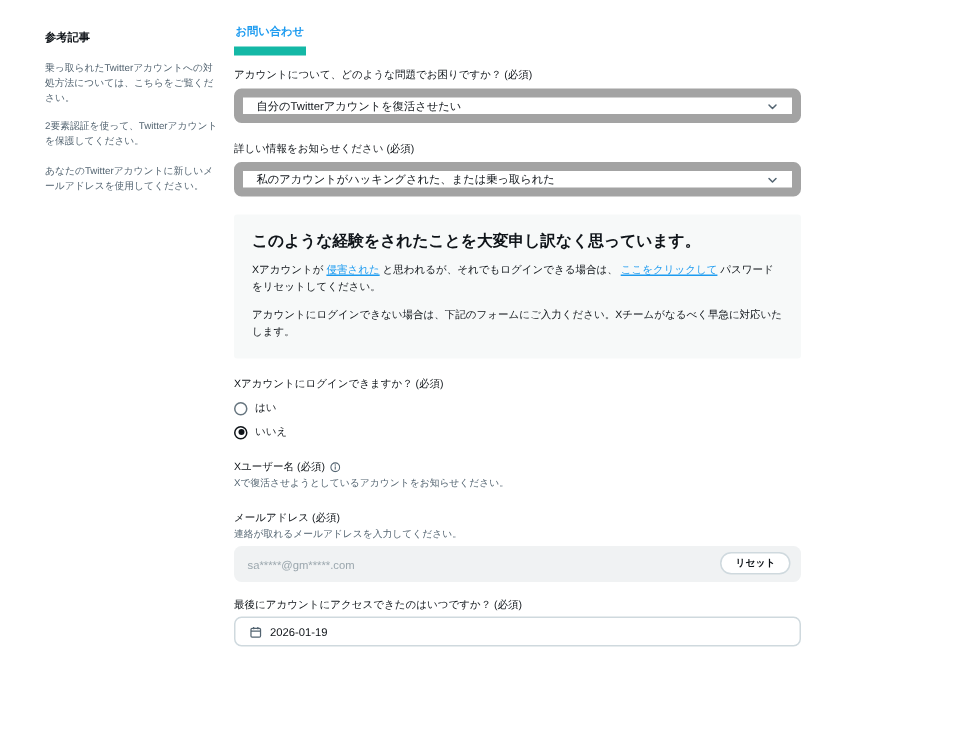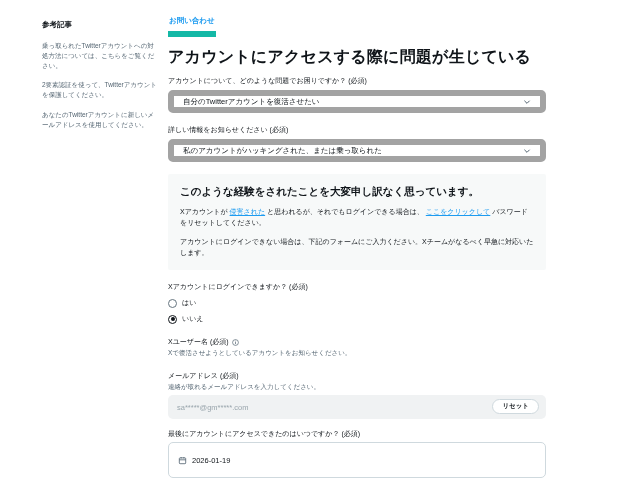--- a/index.html
+++ b/index.html
@@ -5,21 +5,21 @@
   * { box-sizing: border-box; }
   html,body { margin:0; padding:0; }
   body {
     width:640px; height:496px; background:#ffffff; overflow:hidden;
     font-family:"Liberation Sans","DejaVu Sans",sans-serif; color:#0f1419;
     -webkit-font-smoothing:antialiased;
   }
   .page { display:flex; padding:14px 0 0 30px; }
 
   
-  .sidebar { width:118px; flex-shrink:0; padding-top:6px;margin-left:12px; }
+  .sidebar { width:118px; flex-shrink:0; padding-top:6px; }
   .sidebar-title { font-size:7.5px; font-weight:bold; margin:0 0 11px; }
   .sidebar p { font-size:6.5px; line-height:1.5; color:#536471; margin:0 0 10px; }
 
   
   .main { margin-left:8px; width:378px; }
 
   .tabs { display:flex; gap:16px; }
   .tab { font-size:7.5px; font-weight:bold; color:#0f1419; padding:2px 1px 5px; cursor:pointer; }
   .tab.checked { color:#1d9bf0; border-bottom:6px solid #14b8a6; }
 
@@ -44,21 +44,21 @@
   .radio { width:9px; height:9px; border:1px solid #66757f; border-radius:50%; position:relative; flex-shrink:0; background:#fff; }
   .radio.checked { border-color:#0f1419; }
   .radio.checked::after { content:""; position:absolute; left:1.5px; top:1.5px; right:1.5px; bottom:1.5px; border-radius:50%; background:#0f1419; }
 
   .input-wrap { position:relative; margin-top:3px; }
   .text-input {
     height:24px; border-radius:5px; display:flex; align-items:center;
     padding:0 9px; font-size:7.5px; width:100%;
   }
   .text-input.disabled { background:#f0f2f3; color:#9aa6ad; border:none; }
-  .text-input.normal { background:#fff; color:#0f1419; border:1px solid #cfd9de; height:36px; gap:5px; }
+  .text-input.normal { background:#fff; color:#0f1419; border:1px solid #cfd9de; height:20px; gap:5px; }
   .reset-btn {
     position:absolute; right:7px; top:4px; height:15px; padding:0 9px;
     background:#fff; border:1px solid #cfd9de; border-radius:999px;
     font-size:6.5px; font-weight:bold; color:#0f1419; display:flex; align-items:center; cursor:pointer;
     font-family:inherit;
   }
   .label-row { display:flex; align-items:center; gap:3px; }
   .icon { display:inline-flex; align-items:center; }
 </style>
 </head>
@@ -72,21 +72,20 @@
     <p>2要素認証を使って、Twitterアカウントを保護してください。</p>
     <p>あなたのTwitterアカウントに新しいメールアドレスを使用してください。</p>
   </aside>
 
   <main class="main">
 
     <div class="tabs">
       <div class="tab checked">お問い合わせ</div>
     </div>
 
-    <h1>アカウントにアクセスする際に問題が生じている</h1>
 
     <div class="field-label">アカウントについて、どのような問題でお困りですか？ (必須)</div>
     <div class="select">
       <span>自分のTwitterアカウントを復活させたい</span>
       <span class="icon">
         <svg width="8" height="8" viewBox="0 0 24 24" fill="none" stroke="#536471" stroke-width="3" stroke-linecap="round" stroke-linejoin="round">
             <polyline points="5 9 12 16 19 9"></polyline>
           </svg>
       </span>
     </div>

